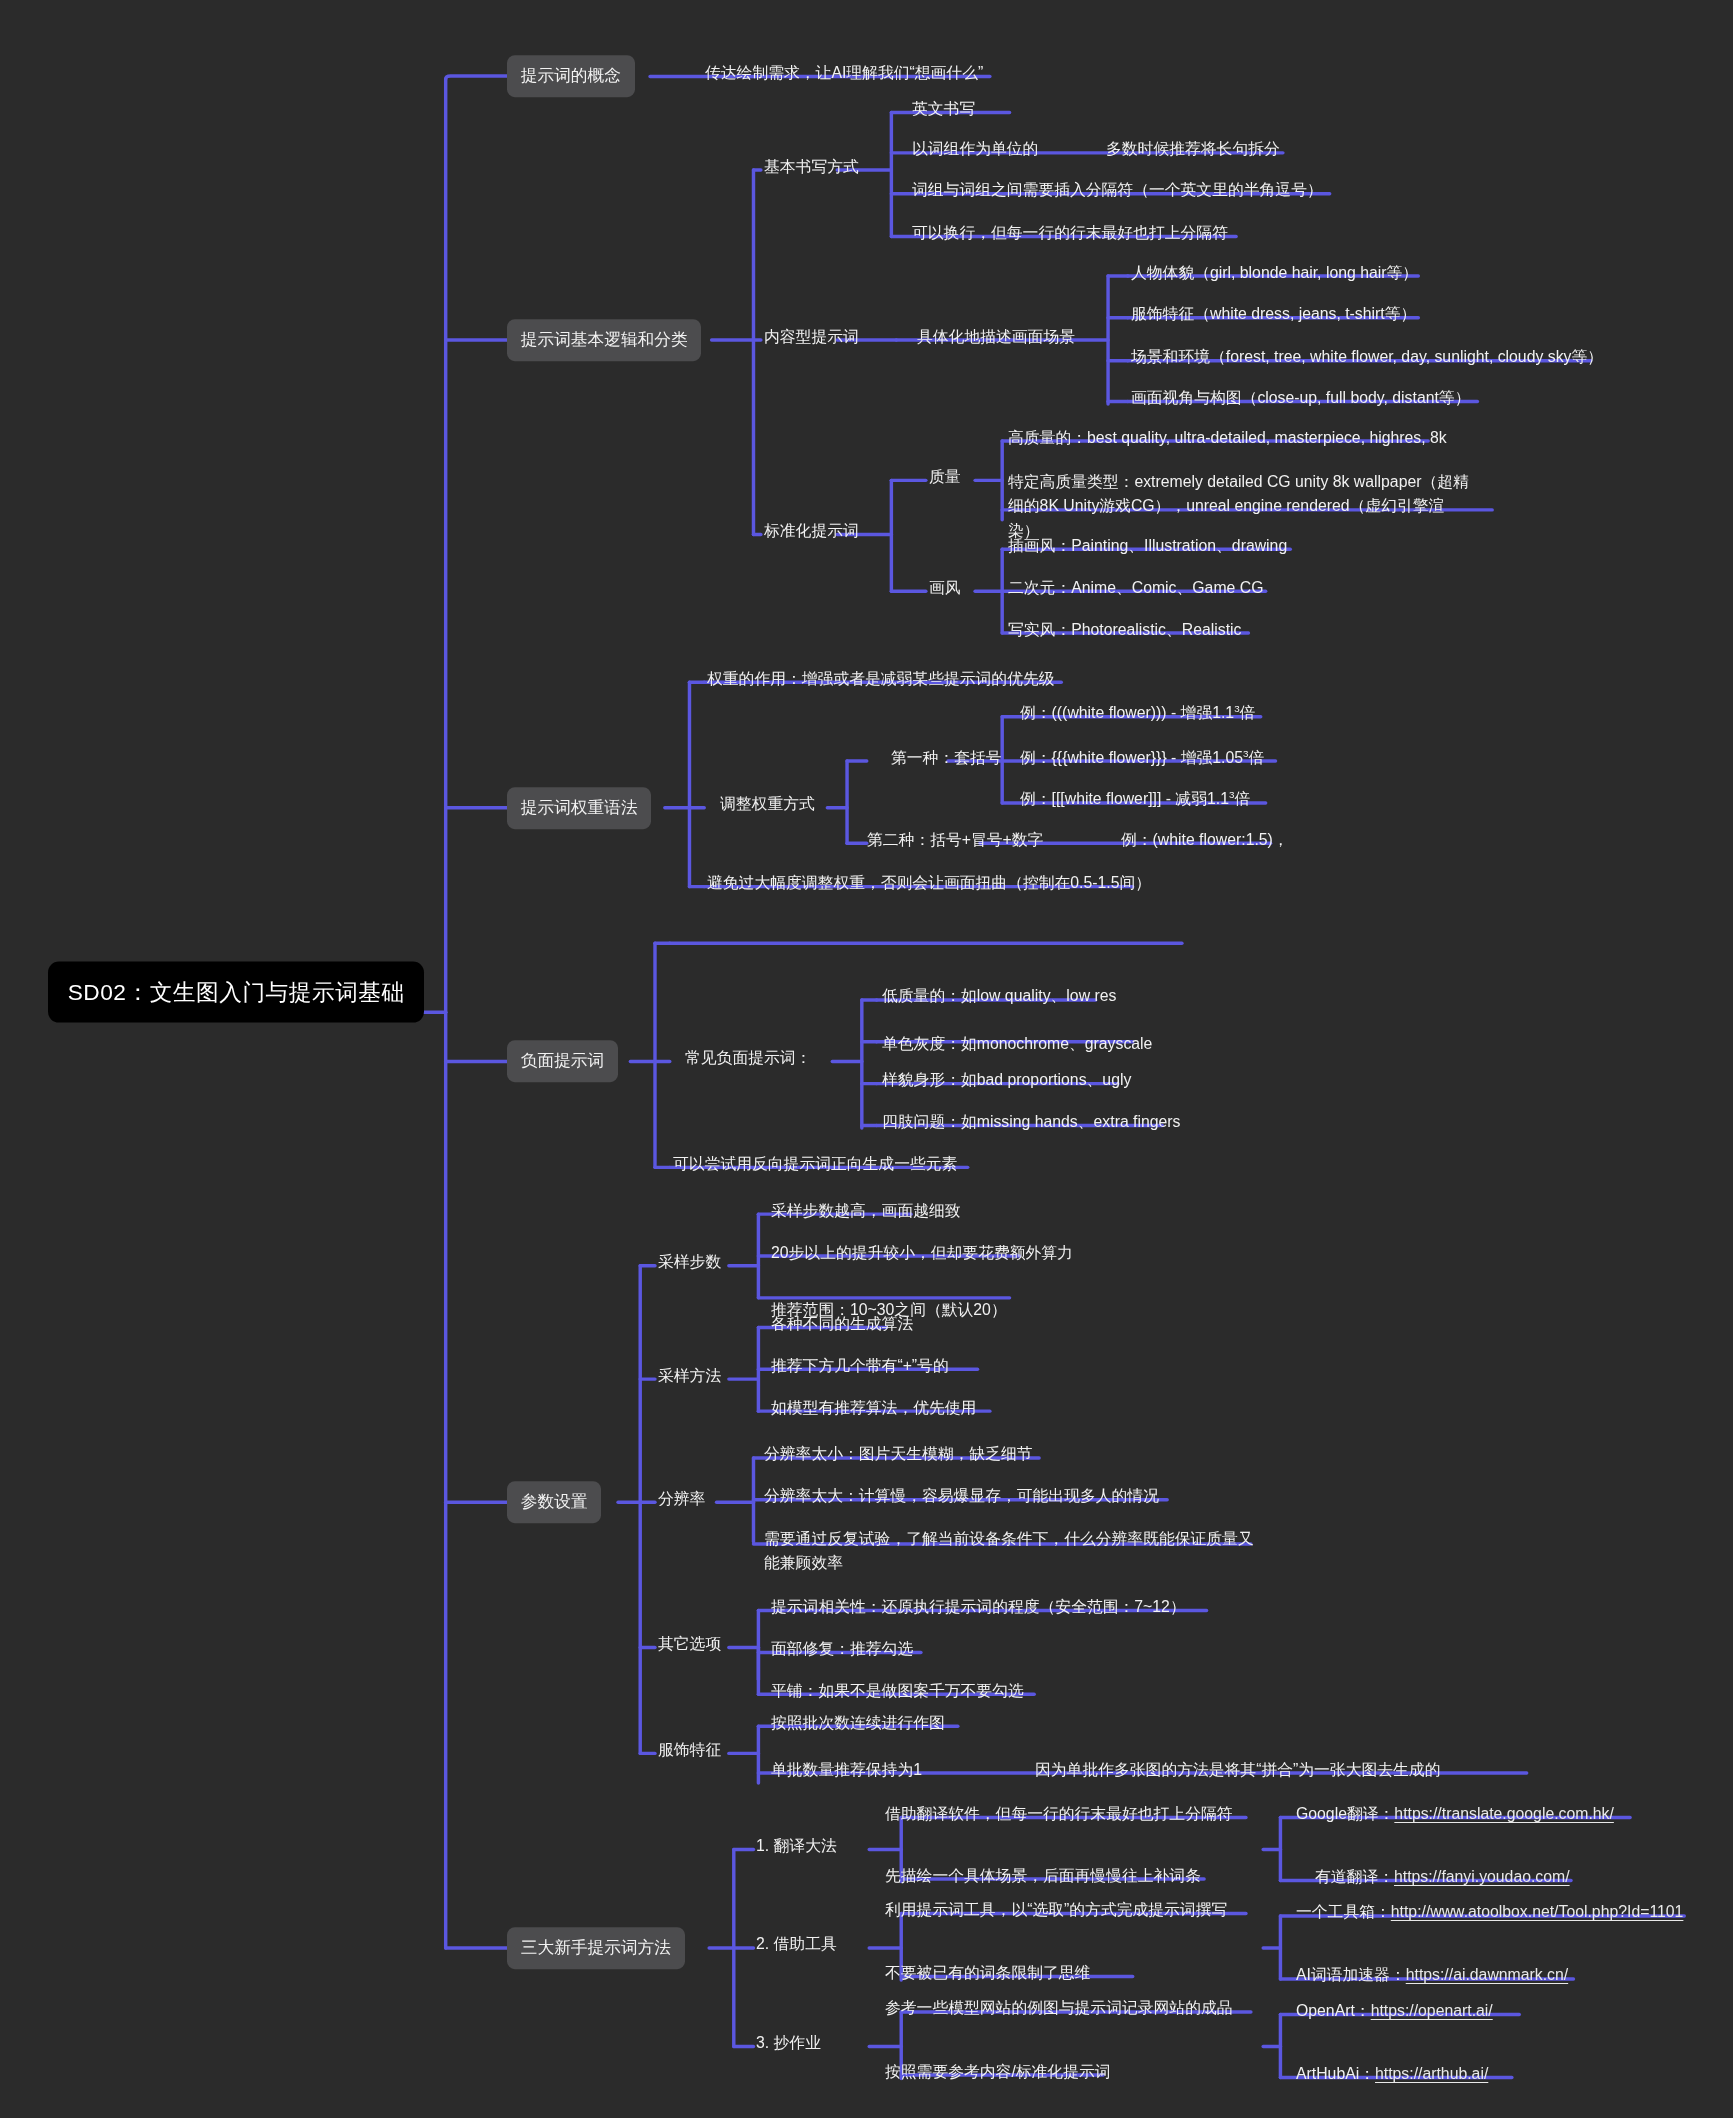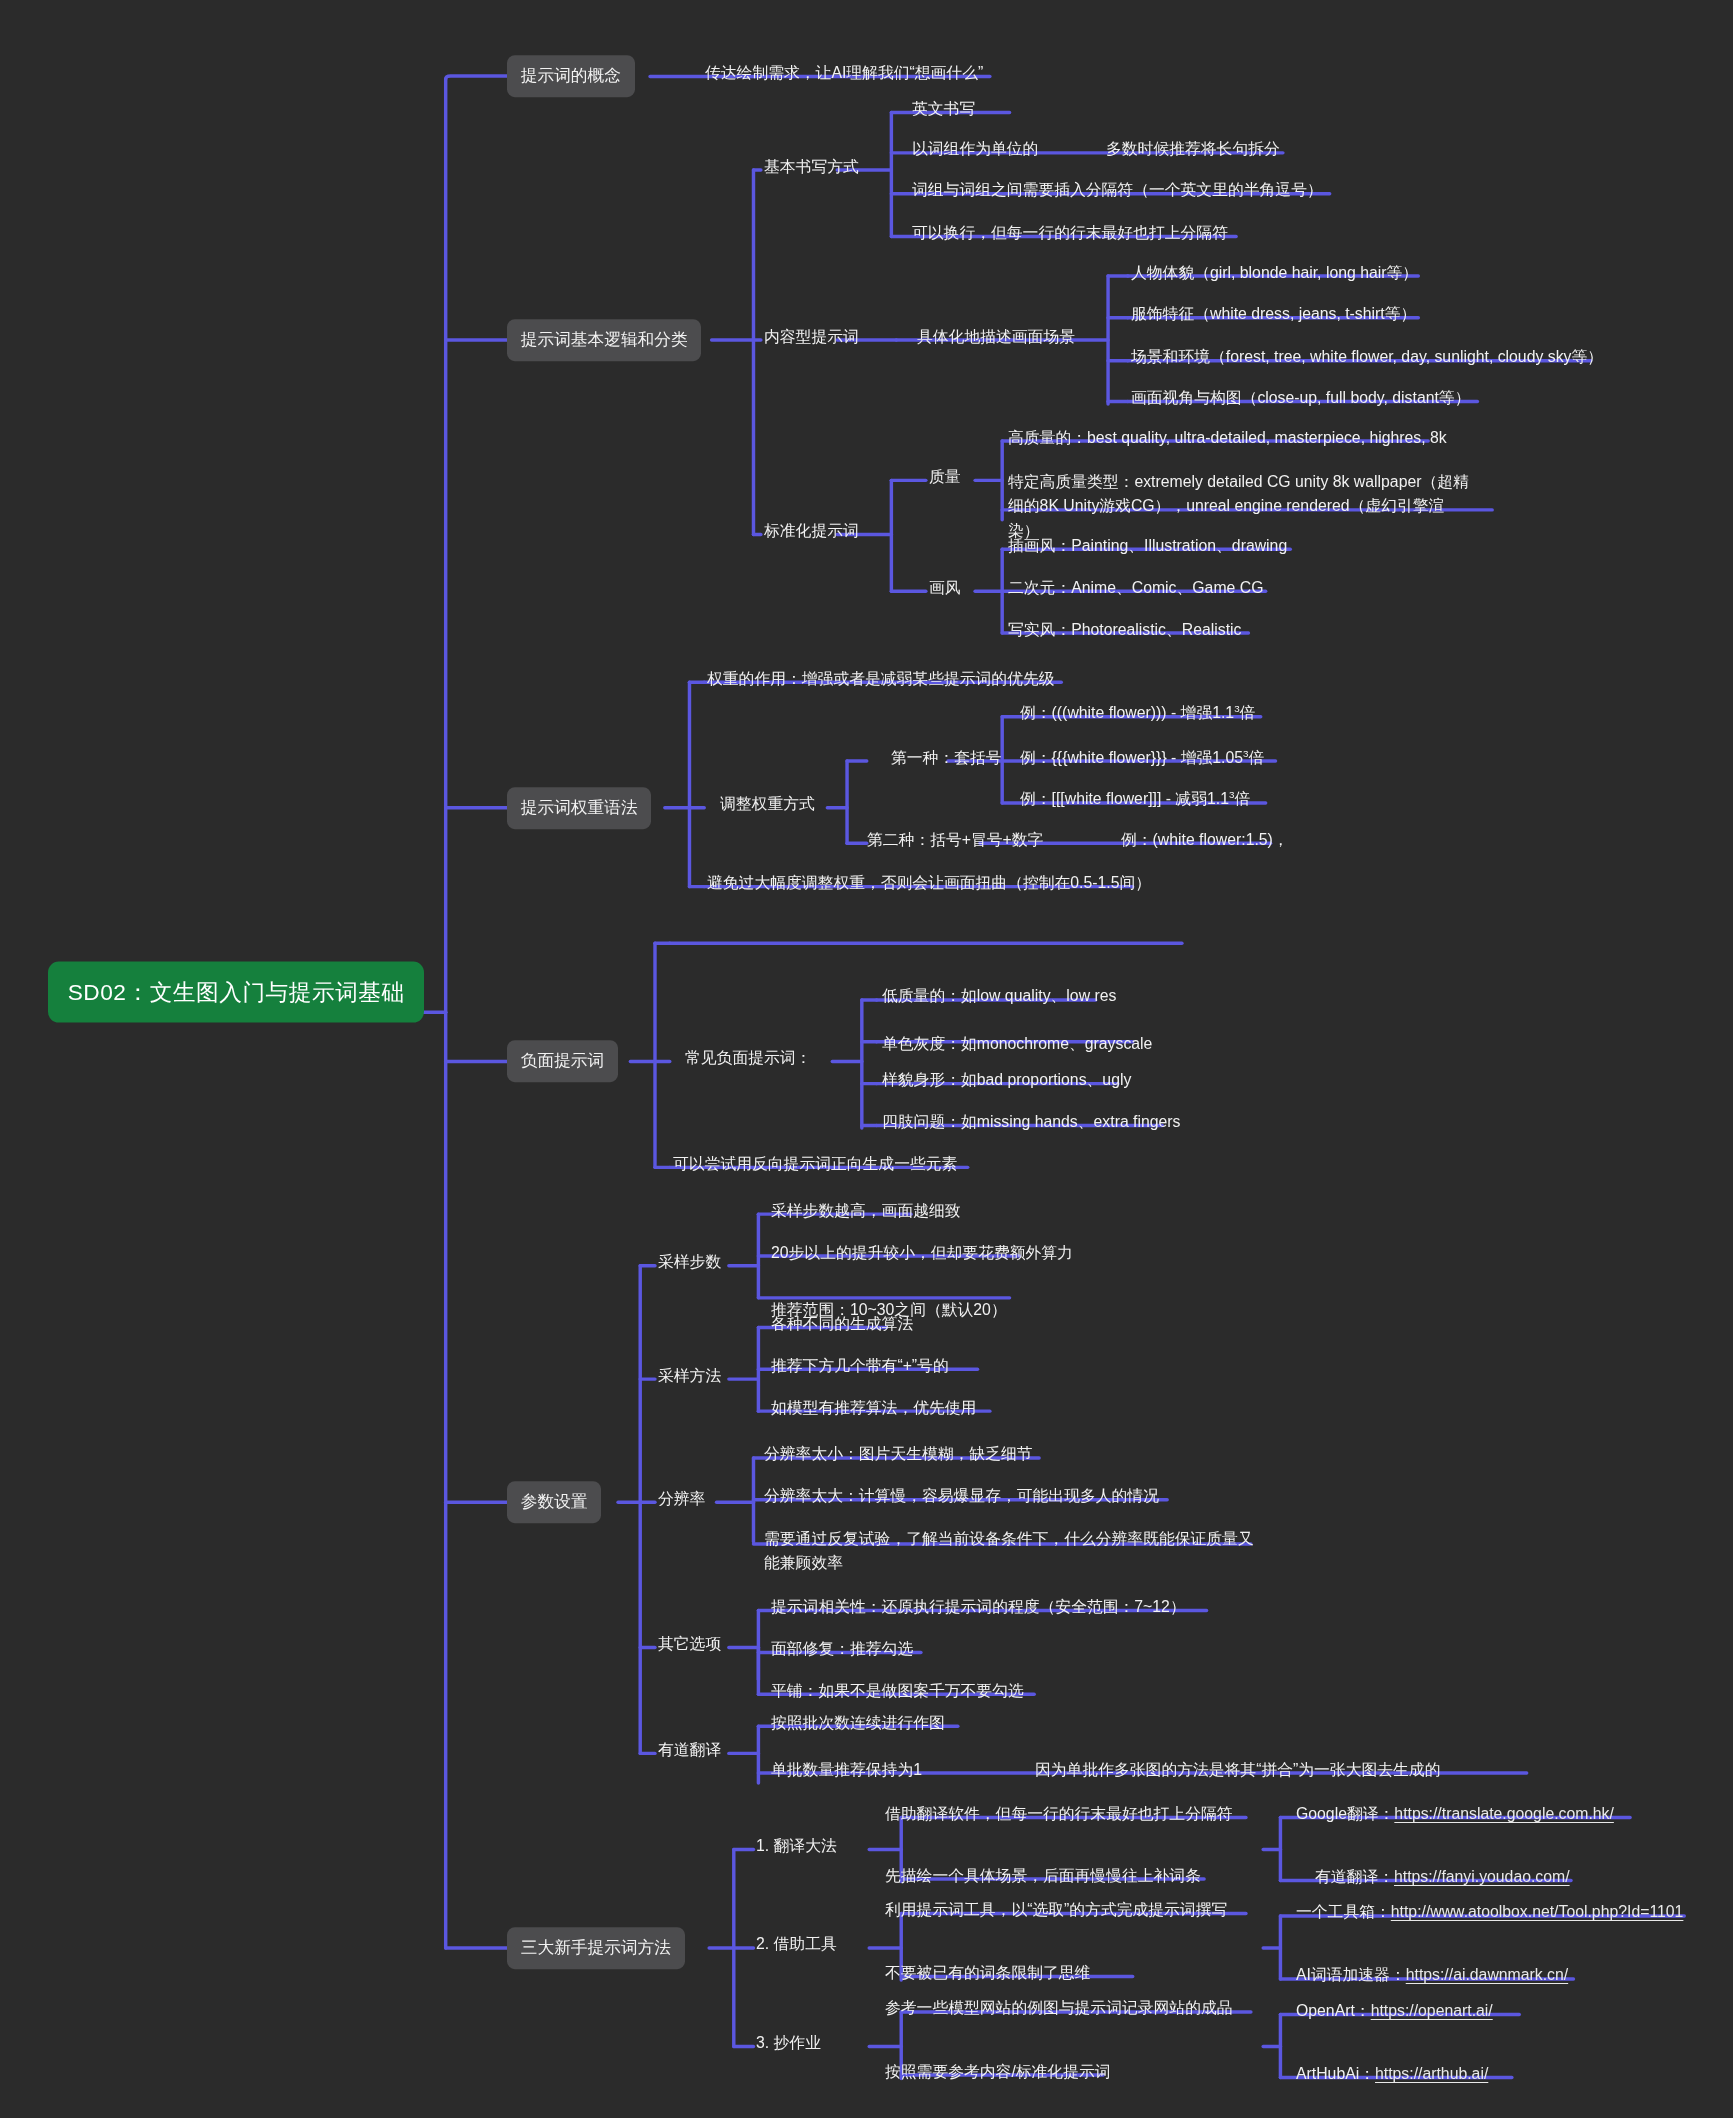--- a/index.html
+++ b/index.html
@@ -9,21 +9,21 @@
     width:1734px;height:2119px;
     position:relative;overflow:hidden;
   }
   #canvas{position:absolute;left:0;top:0;width:1734px;height:2119px;}
   svg#links{position:absolute;left:0;top:0;width:1734px;height:2119px;pointer-events:none;}
 
   .node{position:absolute;box-sizing:border-box;white-space:pre-wrap;line-height:1.55;}
 
   
   .root{
-    background:#15803d;border-radius:10.8px;
+    background:#000000;border-radius:10.8px;
     padding:12.8px 19.7px;font-size:22.7px;color:#ffffff;
     letter-spacing:0.5px;
   }
   
   .lvl1{
     background:#4c4c4e;border-radius:7.9px;
     padding:7.9px 13.8px;font-size:16.7px;color:#f2f2f2;
   }
   
   .txt{font-size:15.8px;color:#f1f1f1;padding:2px 3px;}
@@ -268,21 +268,21 @@
   <div class="node txt" style="left:655px;top:1485px;">分辨率</div>
   <div class="node txt" style="left:761px;top:1440px;">分辨率太小：图片天生模糊，缺乏细节</div>
   <div class="node txt" style="left:761px;top:1482px;">分辨率太大：计算慢，容易爆显存，可能出现多人的情况</div>
   <div class="node txt" style="left:761px;top:1525px;width:507px;">需要通过反复试验，了解当前设备条件下，什么分辨率既能保证质量又能兼顾效率</div>
 
   <div class="node txt" style="left:655px;top:1630px;">其它选项</div>
   <div class="node txt" style="left:768px;top:1593px;">提示词相关性：还原执行提示词的程度（安全范围：7~12）</div>
   <div class="node txt" style="left:768px;top:1635px;">面部修复：推荐勾选</div>
   <div class="node txt" style="left:768px;top:1677px;">平铺：如果不是做图案千万不要勾选</div>
 
-  <div class="node txt" style="left:655px;top:1736px;">有道翻译</div>
+  <div class="node txt" style="left:655px;top:1736px;">服饰特征</div>
   <div class="node txt" style="left:768px;top:1709px;">按照批次数连续进行作图</div>
   <div class="node txt" style="left:768px;top:1756px;">单批数量推荐保持为1</div>
   <div class="node txt" style="left:1032px;top:1756px;">因为单批作多张图的方法是将其“拼合”为一张大图去生成的</div>
 
   <div class="node txt" style="left:753px;top:1832px;">1. 翻译大法</div>
   <div class="node txt" style="left:882px;top:1800px;">借助翻译软件，但每一行的行末最好也打上分隔符</div>
   <div class="node txt" style="left:882px;top:1862px;">先描绘一个具体场景，后面再慢慢往上补词条</div>
   <div class="node txt" style="left:1293px;top:1800px;"><span>Google翻译：</span><span class="lnk">https://translate.google.com.hk/</span></div>
   <div class="node txt" style="left:1312px;top:1863px;"><span>有道翻译：</span><span class="lnk">https://fanyi.youdao.com/</span></div>
 

